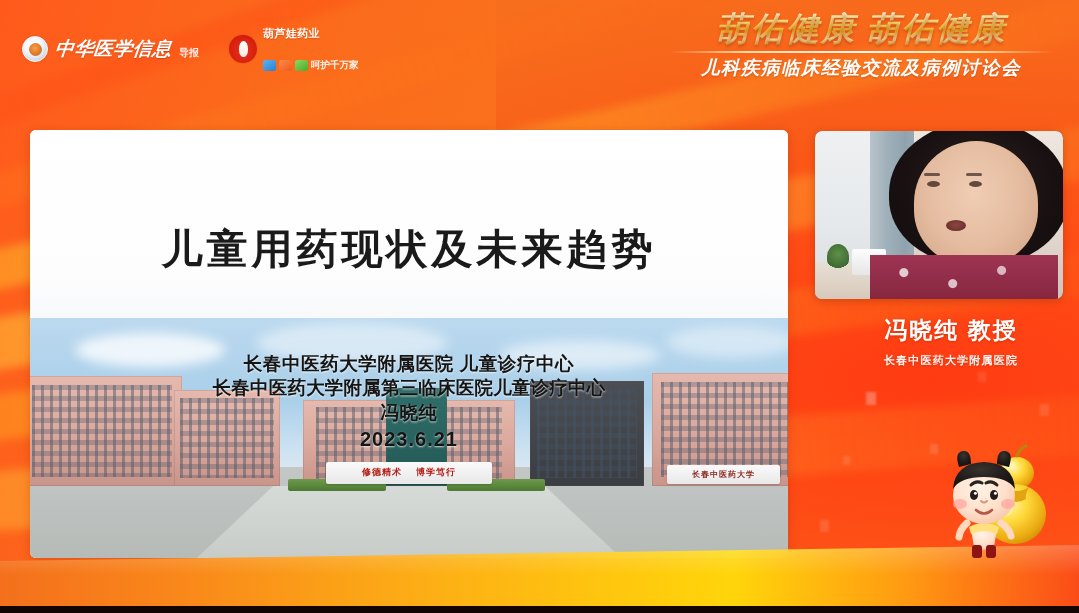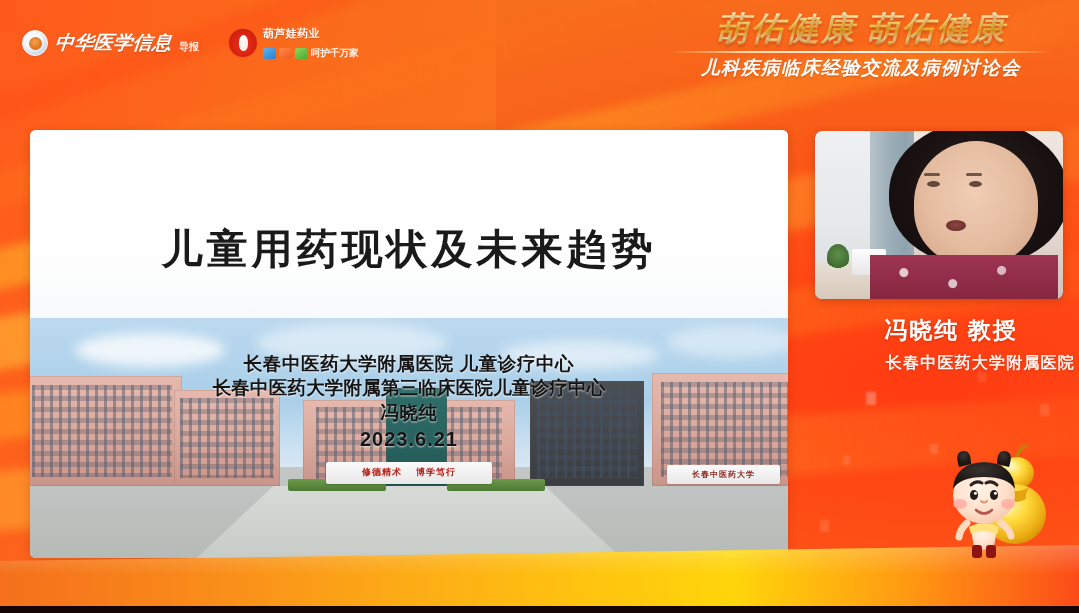--- a/index.html
+++ b/index.html
@@ -109,21 +109,21 @@
     position: relative; flex: 0 0 auto;
     box-shadow: 0 0 2px rgba(0,0,0,.2);
   }
   .sponsor2-mark::after {
     content: "";
     position: absolute; left: 50%; top: 20%;
     width: 9px; height: 16px; margin-left: -4.5px;
     border-radius: 50% 50% 45% 45%;
     background: linear-gradient(180deg, #ffffff 0%, #ffe9e4 100%);
   }
-  .sponsor2-text { display: flex; flex-direction: column; gap: 6px; }
+  .sponsor2-text { display: flex; flex-direction: column; gap: 18px; }
   .sponsor2-l1 {
     color: #ffffff; font-size: 11px; font-weight: 700;
     letter-spacing: .4px; white-space: nowrap;
     text-shadow: 0 1px 1px rgba(120,30,0,.3);
   }
   .sponsor2-l2row { display: flex; align-items: center; gap: 3px; }
   .mini-chip { width: 13px; height: 11px; border-radius: 2.5px; flex: 0 0 auto; }
   .mini-chip.c1 { background: linear-gradient(145deg,#5bb3f0,#2b7fd0); }
   .mini-chip.c2 { background: linear-gradient(145deg,#ff8a4a,#ef5a1d); }
   .mini-chip.c3 { background: linear-gradient(145deg,#8ed860,#49a92c); }
@@ -365,25 +365,24 @@
     color: #ffffff;
     font-size: 23px;
     font-weight: 900;
     letter-spacing: 2px;
     font-family: "Liberation Sans", "DejaVu Sans", sans-serif;
     text-shadow: 0 1px 3px rgba(150,40,0,.45);
   }
   .speaker-org {
     margin-top: 7px;
     color: rgba(255,255,255,.94);
-    font-size: 16px;
+    font-size: 11px;
     font-weight: 700;
     letter-spacing: 1.2px;
     text-shadow: 0 1px 2px rgba(150,40,0,.4);
-    text-align: right;
   }
 
   
   .mascot {
     position: absolute;
     right: 22px; bottom: 44px;
     width: 126px; height: 128px;
     z-index: 19;
   }
 

